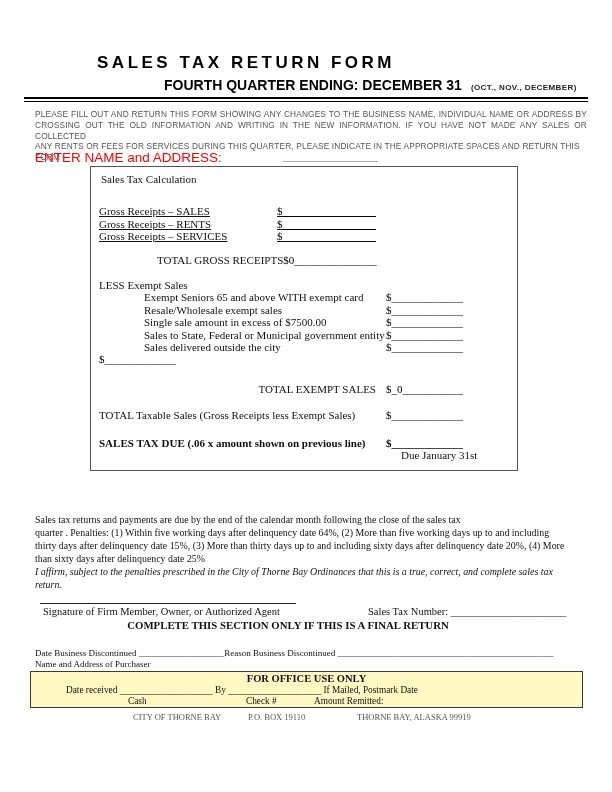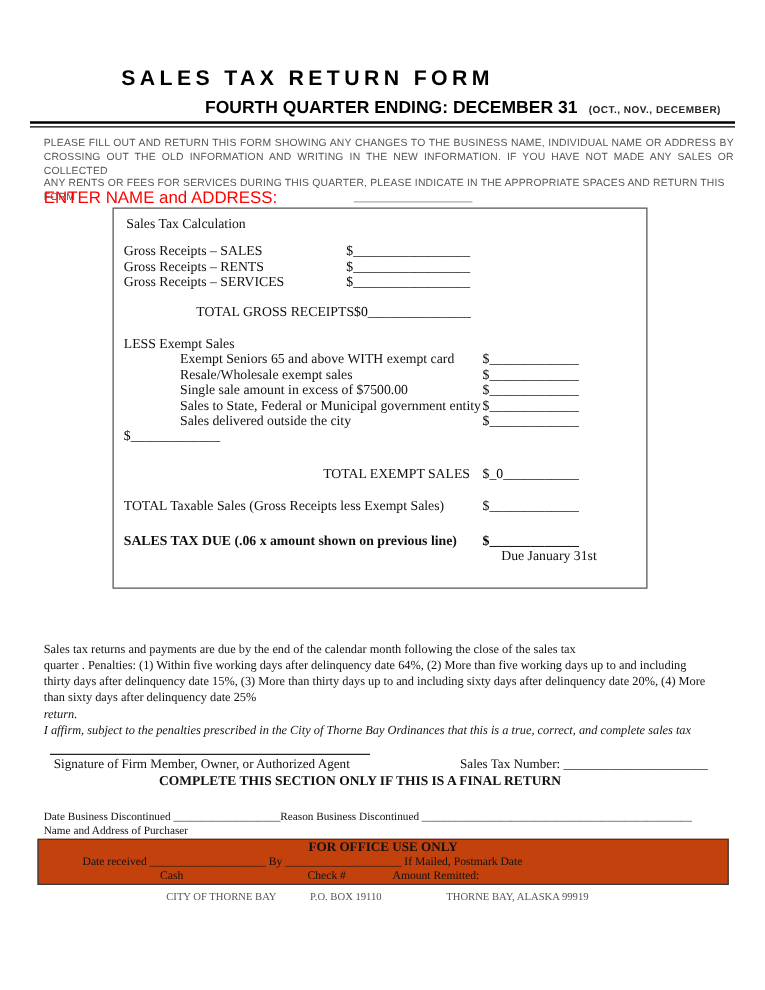--- a/index.html
+++ b/index.html
@@ -47,21 +47,21 @@
   
   .calc-box {
     position:absolute; top:166px; left:90px; width:428px; height:305px;
     border:1px solid #555; box-sizing:border-box;
     padding:6px 8px; font-size:11px; line-height:12.4px;
   }
   .box-title { margin:0 0 0 2px; }
   .mrow { display:flex; white-space:nowrap; }
   .mrow .lbl { flex:0 0 178px; }
   .mrow .val { color:#000; }
-  .gross-rows { margin-top:10px; }
+  .gross-rows { margin-top:20px;text-decoration:underline; }
   .total-gross { margin-top:11px; }
   .total-gross .lbl { flex:0 0 178px; padding-left:58px; box-sizing:border-box; }
   .less-title { margin-top:13px; }
   .exempt .lbl { flex:0 0 287px; padding-left:45px; box-sizing:border-box; }
   .total-exempt { margin-top:17px; }
   .total-exempt .lbl { flex:0 0 287px; text-align:right; padding-right:10px; box-sizing:border-box; }
   .taxable { margin-top:14px; }
   .taxable .lbl, .taxdue .lbl { flex:0 0 287px; }
   .taxdue { margin-top:15px;font-weight:bold; }
   .due-note { margin-left:302px; }
@@ -82,21 +82,21 @@
     font-weight:bold; font-size:10.8px;
   }
 
   
   .disc1 { position:absolute; top:648px; left:35px; font-size:9px; white-space:nowrap; }
   .disc2 { position:absolute; top:659px; left:35px; font-size:9px; }
 
   
   .office-box {
     position:absolute; top:671px; left:30px; width:553px; height:37px;
-    background:#c2410c; border:1px solid #3a3a3a; box-sizing:border-box;
+    background:#fef9c3; border:1px solid #3a3a3a; box-sizing:border-box;
   }
   .office-title { position:absolute; top:1px; left:0; width:100%; text-align:center; font-weight:bold; font-size:10.5px; }
   .office-row1 { position:absolute; top:13px; left:35px; font-size:9.3px; white-space:nowrap; }
   .office-cash { position:absolute; top:24px; left:97px; font-size:9.3px; }
   .office-check { position:absolute; top:24px; left:215px; font-size:9.3px; }
   .office-amount { position:absolute; top:24px; left:283px; font-size:9.3px; }
 
   
   .footer { position:absolute; top:712px; left:0; width:612px; font-size:8.5px; color:#555; }
   .footer span { position:absolute; white-space:nowrap; }
@@ -190,22 +190,22 @@
       <span class="val">$_____________</span>
     </div>
     <div class="due-note">Due January 31st</div>
   </div>
 
   <div class="penalties">
     <div>Sales tax returns and payments are due by the end of the calendar month following the close of the sales tax</div>
     <div>quarter . Penalties: (1) Within five working days after delinquency date 64%, (2) More than five working days up to and including</div>
     <div>thirty days after delinquency date 15%, (3) More than thirty days up to and including sixty days after delinquency date 20%, (4) More</div>
     <div>than sixty days after delinquency date 25%</div>
+    <div class="it">I affirm, subject to the penalties prescribed in the City of Thorne Bay Ordinances that this is a true, correct, and complete sales tax</div>
     <div class="it">return.</div>
-    <div class="it">I affirm, subject to the penalties prescribed in the City of Thorne Bay Ordinances that this is a true, correct, and complete sales tax</div>
   </div>
 
   <div class="sig-line"></div>
   <div class="sig-caption">Signature of Firm Member, Owner, or Authorized Agent</div>
   <div class="tax-number">
     <span>Sales Tax Number:</span>
     <span>______________________</span>
   </div>
   <div class="final-header">COMPLETE THIS SECTION ONLY IF THIS IS A FINAL RETURN</div>
 

